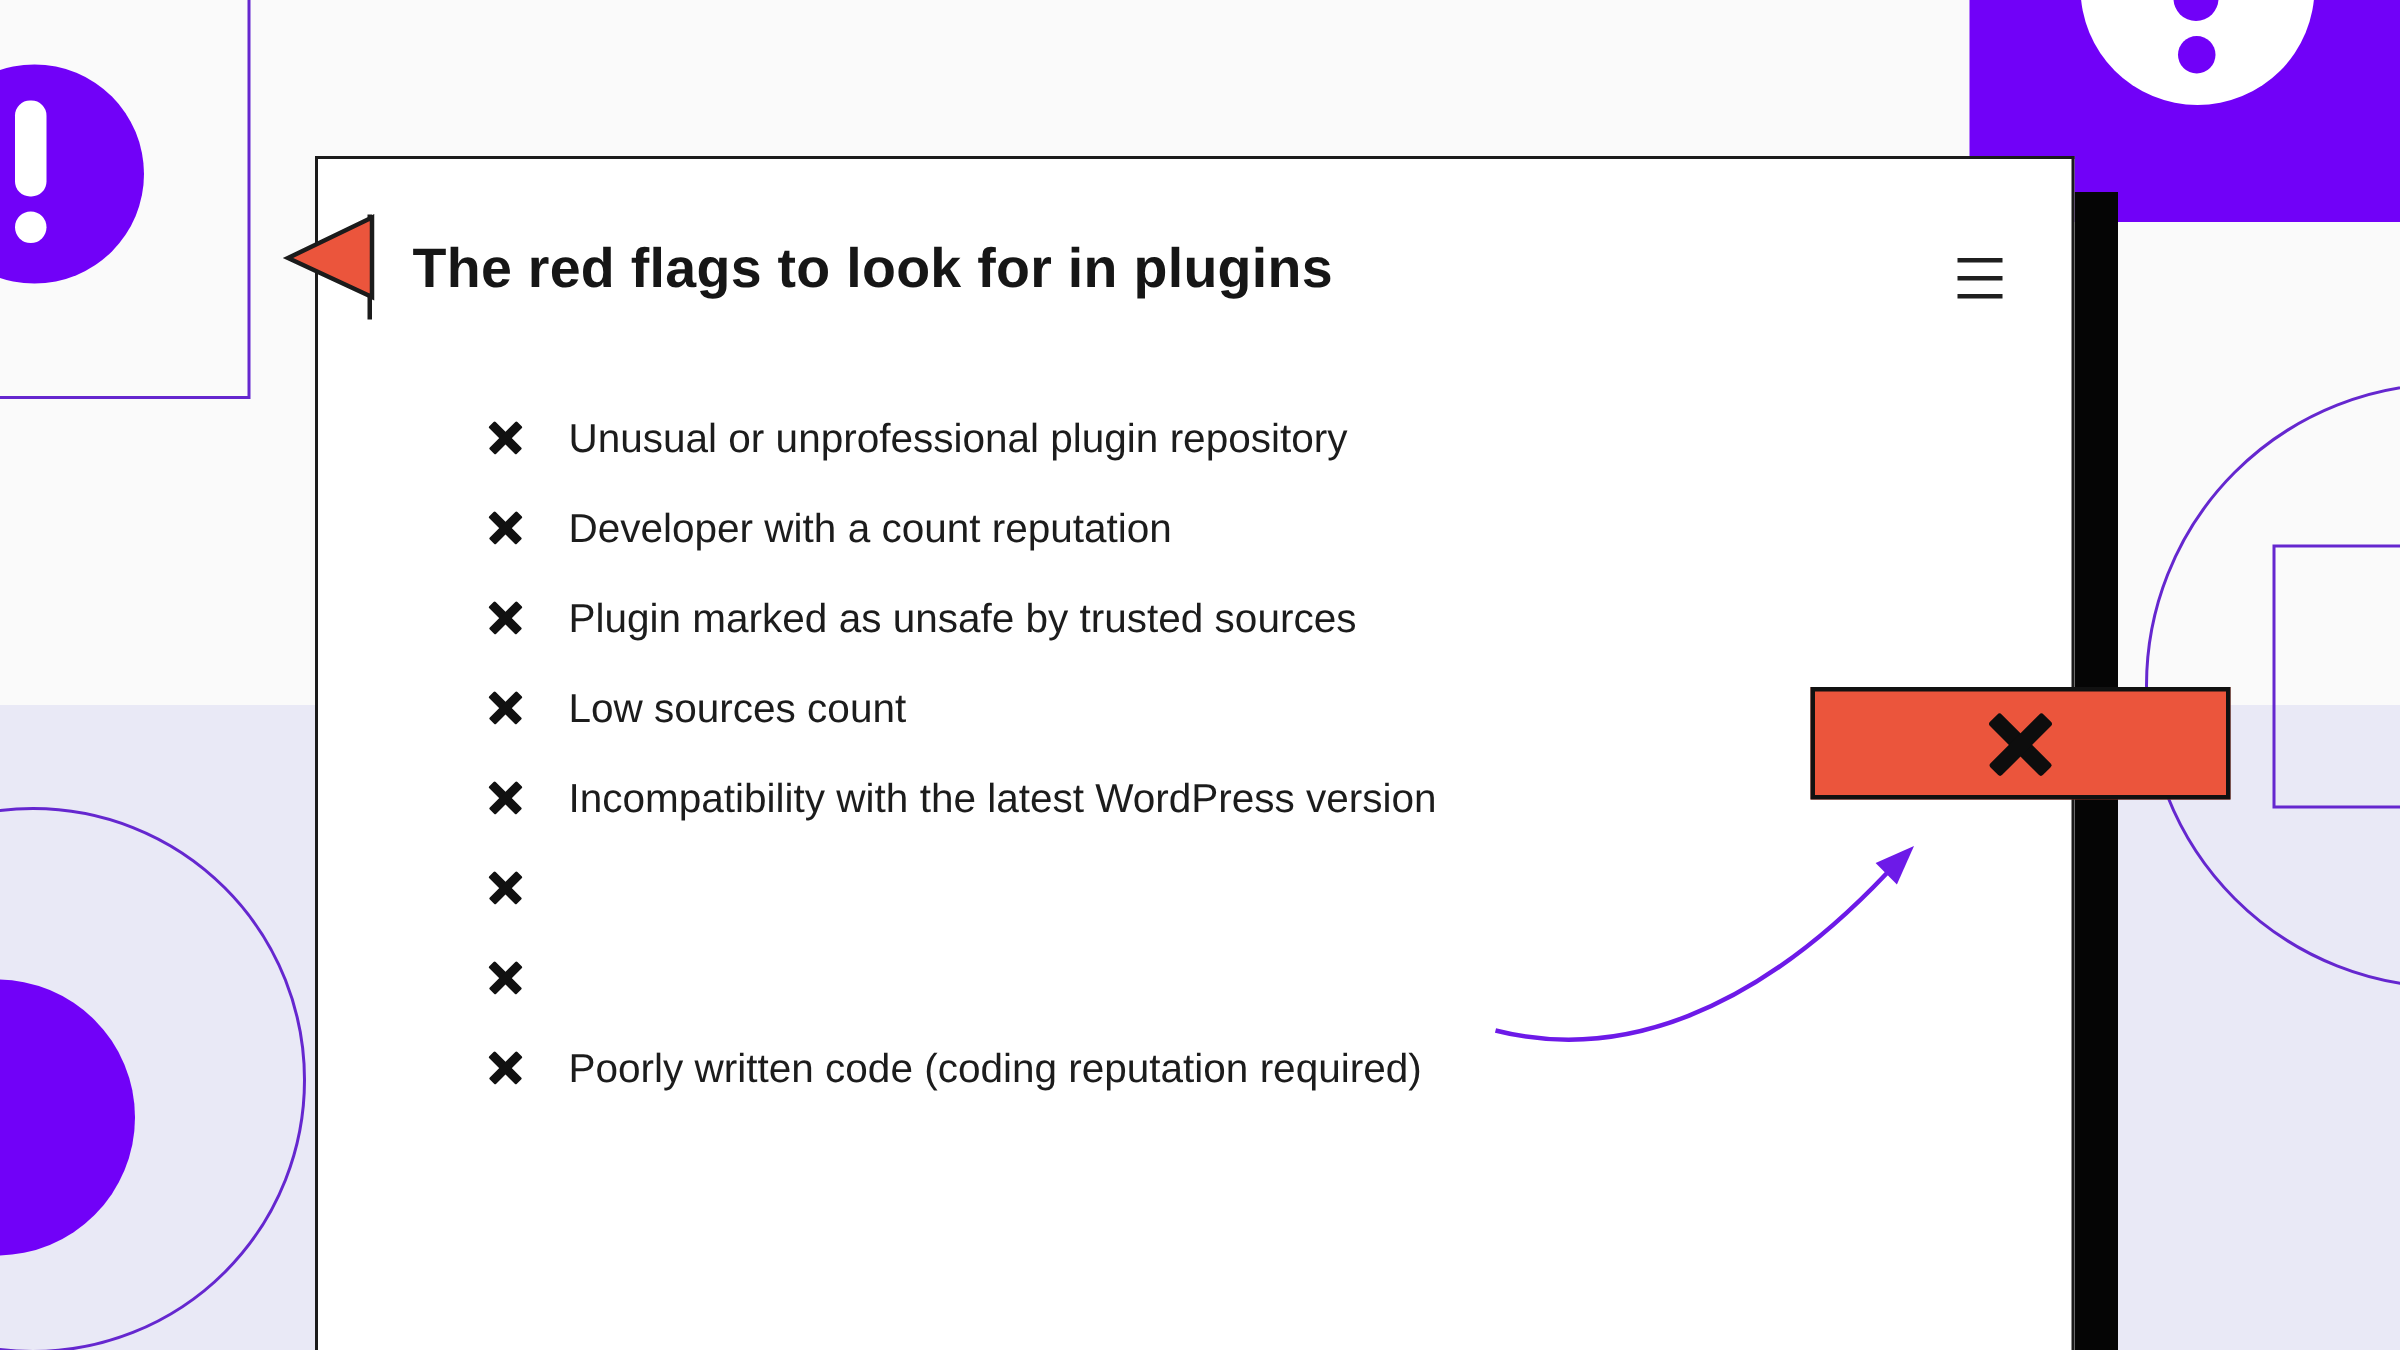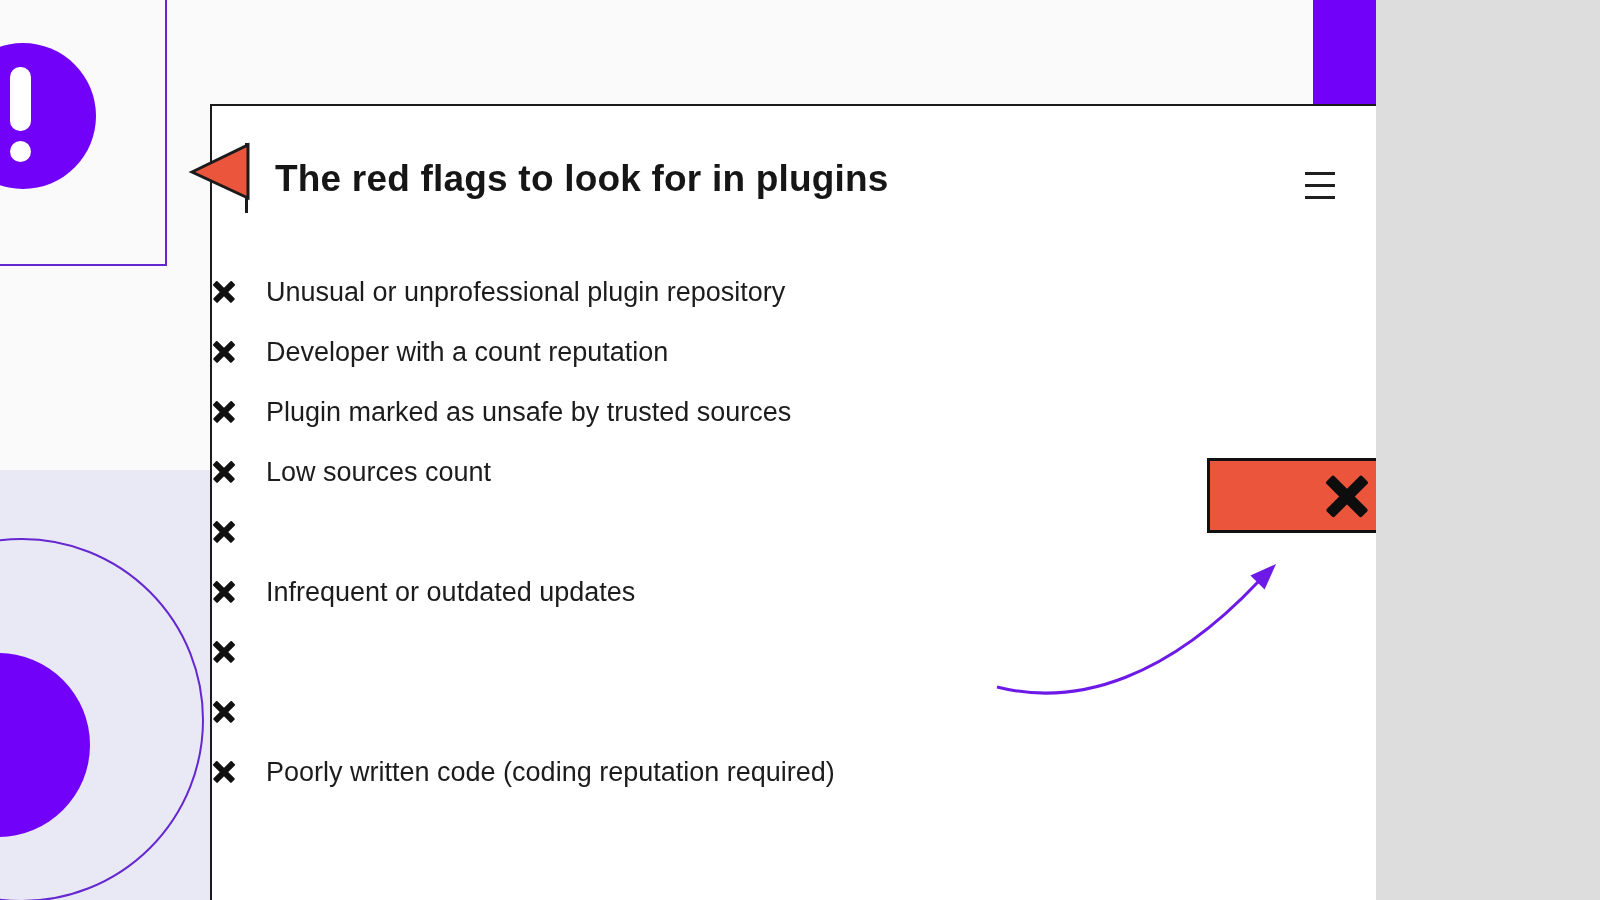--- a/index.html
+++ b/index.html
@@ -1,17 +1,17 @@
 <!DOCTYPE html>
 <html><head>
 <meta charset="utf-8">
 <style>
   html,body{margin:0;padding:0;background:#ddd;}
   .stage{
-    position:relative;width:1376px;height:900px;overflow:hidden;
+    position:relative;width:1600px;height:900px;overflow:hidden;
     background:#FAFAFA;
     font-family:"Liberation Sans","DejaVu Sans",sans-serif;
   }
   
   .lavender-band{position:absolute;left:0;top:470px;width:1600px;height:430px;background:#E9E9F6;z-index:0;}
 
   
   .tl-rect-outline{position:absolute;left:-12px;top:-12px;width:175px;height:274px;border:2px solid #6527CF;background:transparent;z-index:1;}
   .tl-circle{position:absolute;left:-50px;top:43px;width:146px;height:146px;border-radius:50%;background:#7101F8;z-index:2;}
   .excl-stem-tl{position:absolute;left:60px;top:24px;width:21px;height:64px;background:#fff;border-radius:10px;}
@@ -40,21 +40,21 @@
   }
   .flag{position:absolute;left:185px;top:138px;width:70px;height:80px;z-index:4;}
   .hamburger{position:absolute;left:1093px;top:66px;width:30px;height:28px;z-index:4;cursor:pointer;}
   .hamburger i{position:absolute;left:0;width:30px;height:3px;background:#1F1F1F;}
   .hamburger i:nth-child(1){top:0;}
   .hamburger i:nth-child(2){top:12px;}
   .hamburger i:nth-child(3){top:24px;}
 
   
   .flag-list{position:absolute;left:0;top:156px;margin:0;padding:0;list-style:none;width:100%;}
-  .item{display:flex;align-items:center;height:60px;}
+  .item{display:flex;align-items:center;height:60px;padding-left:113px;}
   .x-icon{position:relative;width:24px;height:24px;flex:0 0 24px;margin-right:30px;}
   .x-icon i{position:absolute;left:-1px;top:9px;width:26px;height:5.5px;background:#111;border-radius:1px;}
   .x-icon i:nth-child(1){transform:rotate(45deg);}
   .x-icon i:nth-child(2){transform:rotate(-45deg);}
   .item-text{font-size:27px;color:#1C1C1C;white-space:nowrap;}
 
   
   .cross-banner{
     position:absolute;left:1207px;top:458px;width:280px;height:75px;box-sizing:border-box;
     background:#EB553C;border:3px solid #111;z-index:5;
@@ -130,27 +130,21 @@
             <i></i>
             <i></i>
           </span>
         <span class="item-text">Low sources count</span>
       </li>
       <li class="item">
         <span class="x-icon">
             <i></i>
             <i></i>
           </span>
-      </li>
-      <li class="item">
-        <span class="x-icon">
-            <i></i>
-            <i></i>
-          </span>
-        <span class="item-text">Infrequent or outdated updates</span>
+        <span class="item-text">Incompatibility with the latest WordPress version</span>
       </li>
       <li class="item">
         <span class="x-icon">
             <i></i>
             <i></i>
           </span>
       </li>
       <li class="item">
         <span class="x-icon">
             <i></i>

